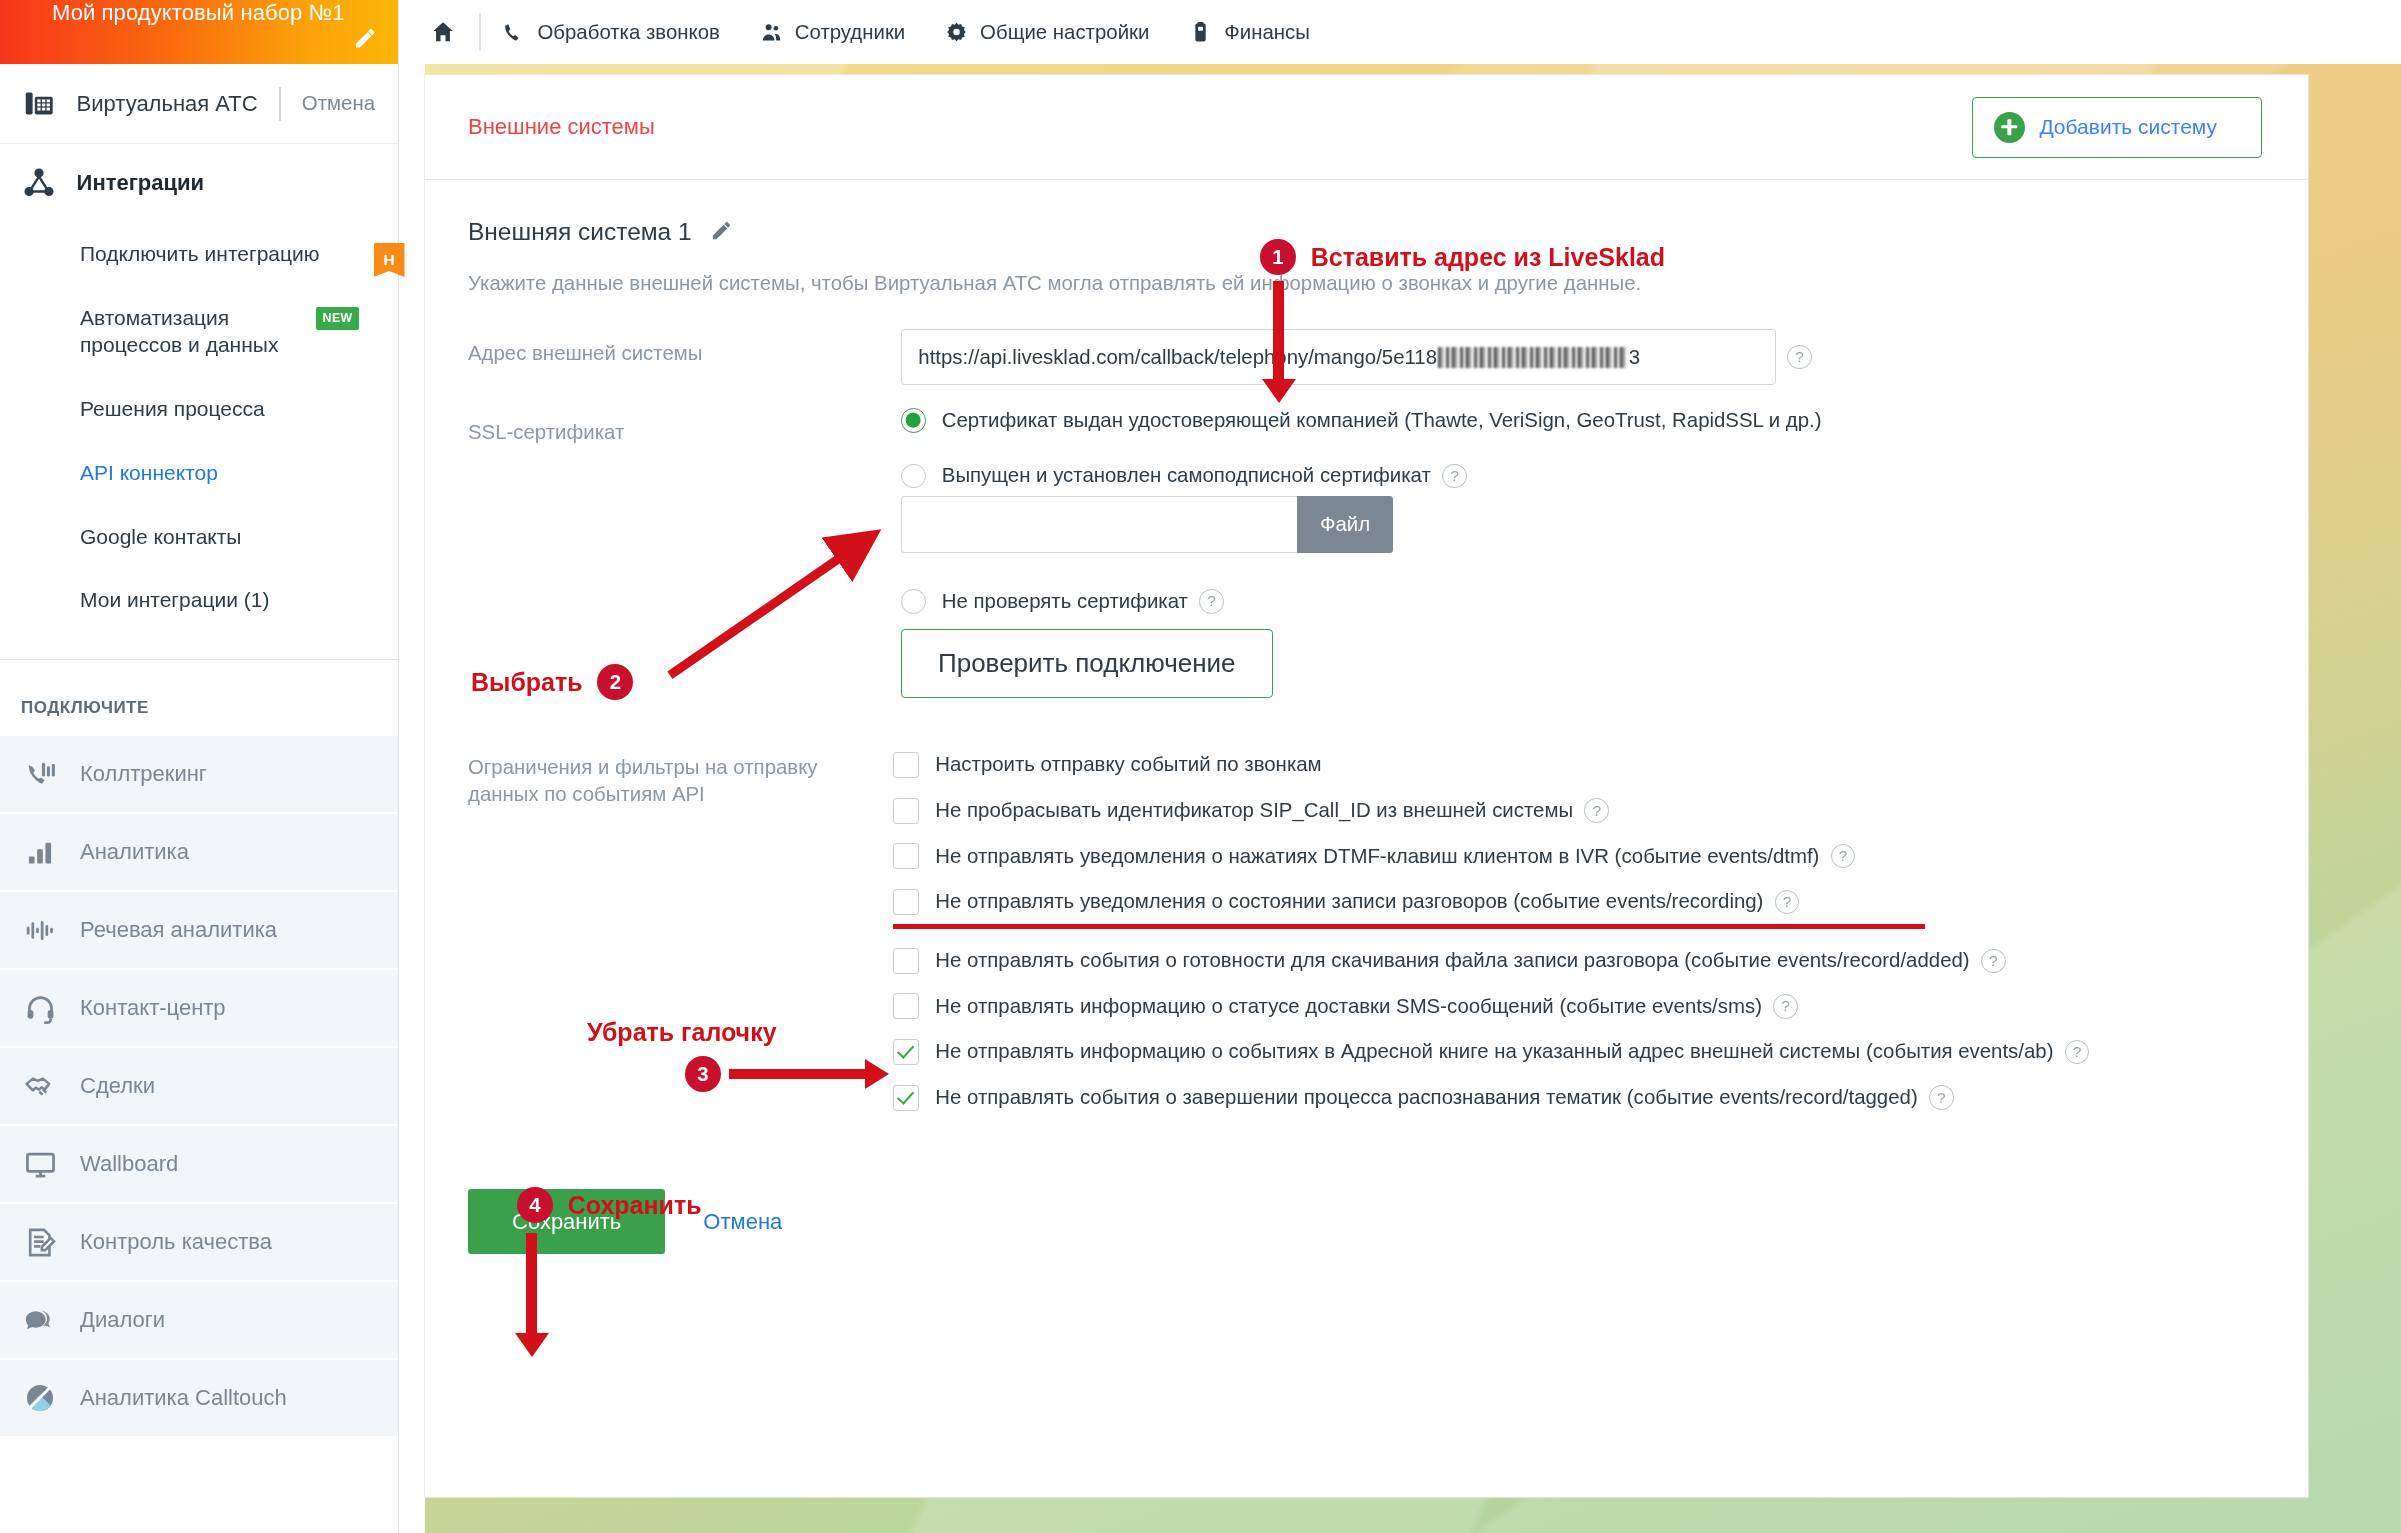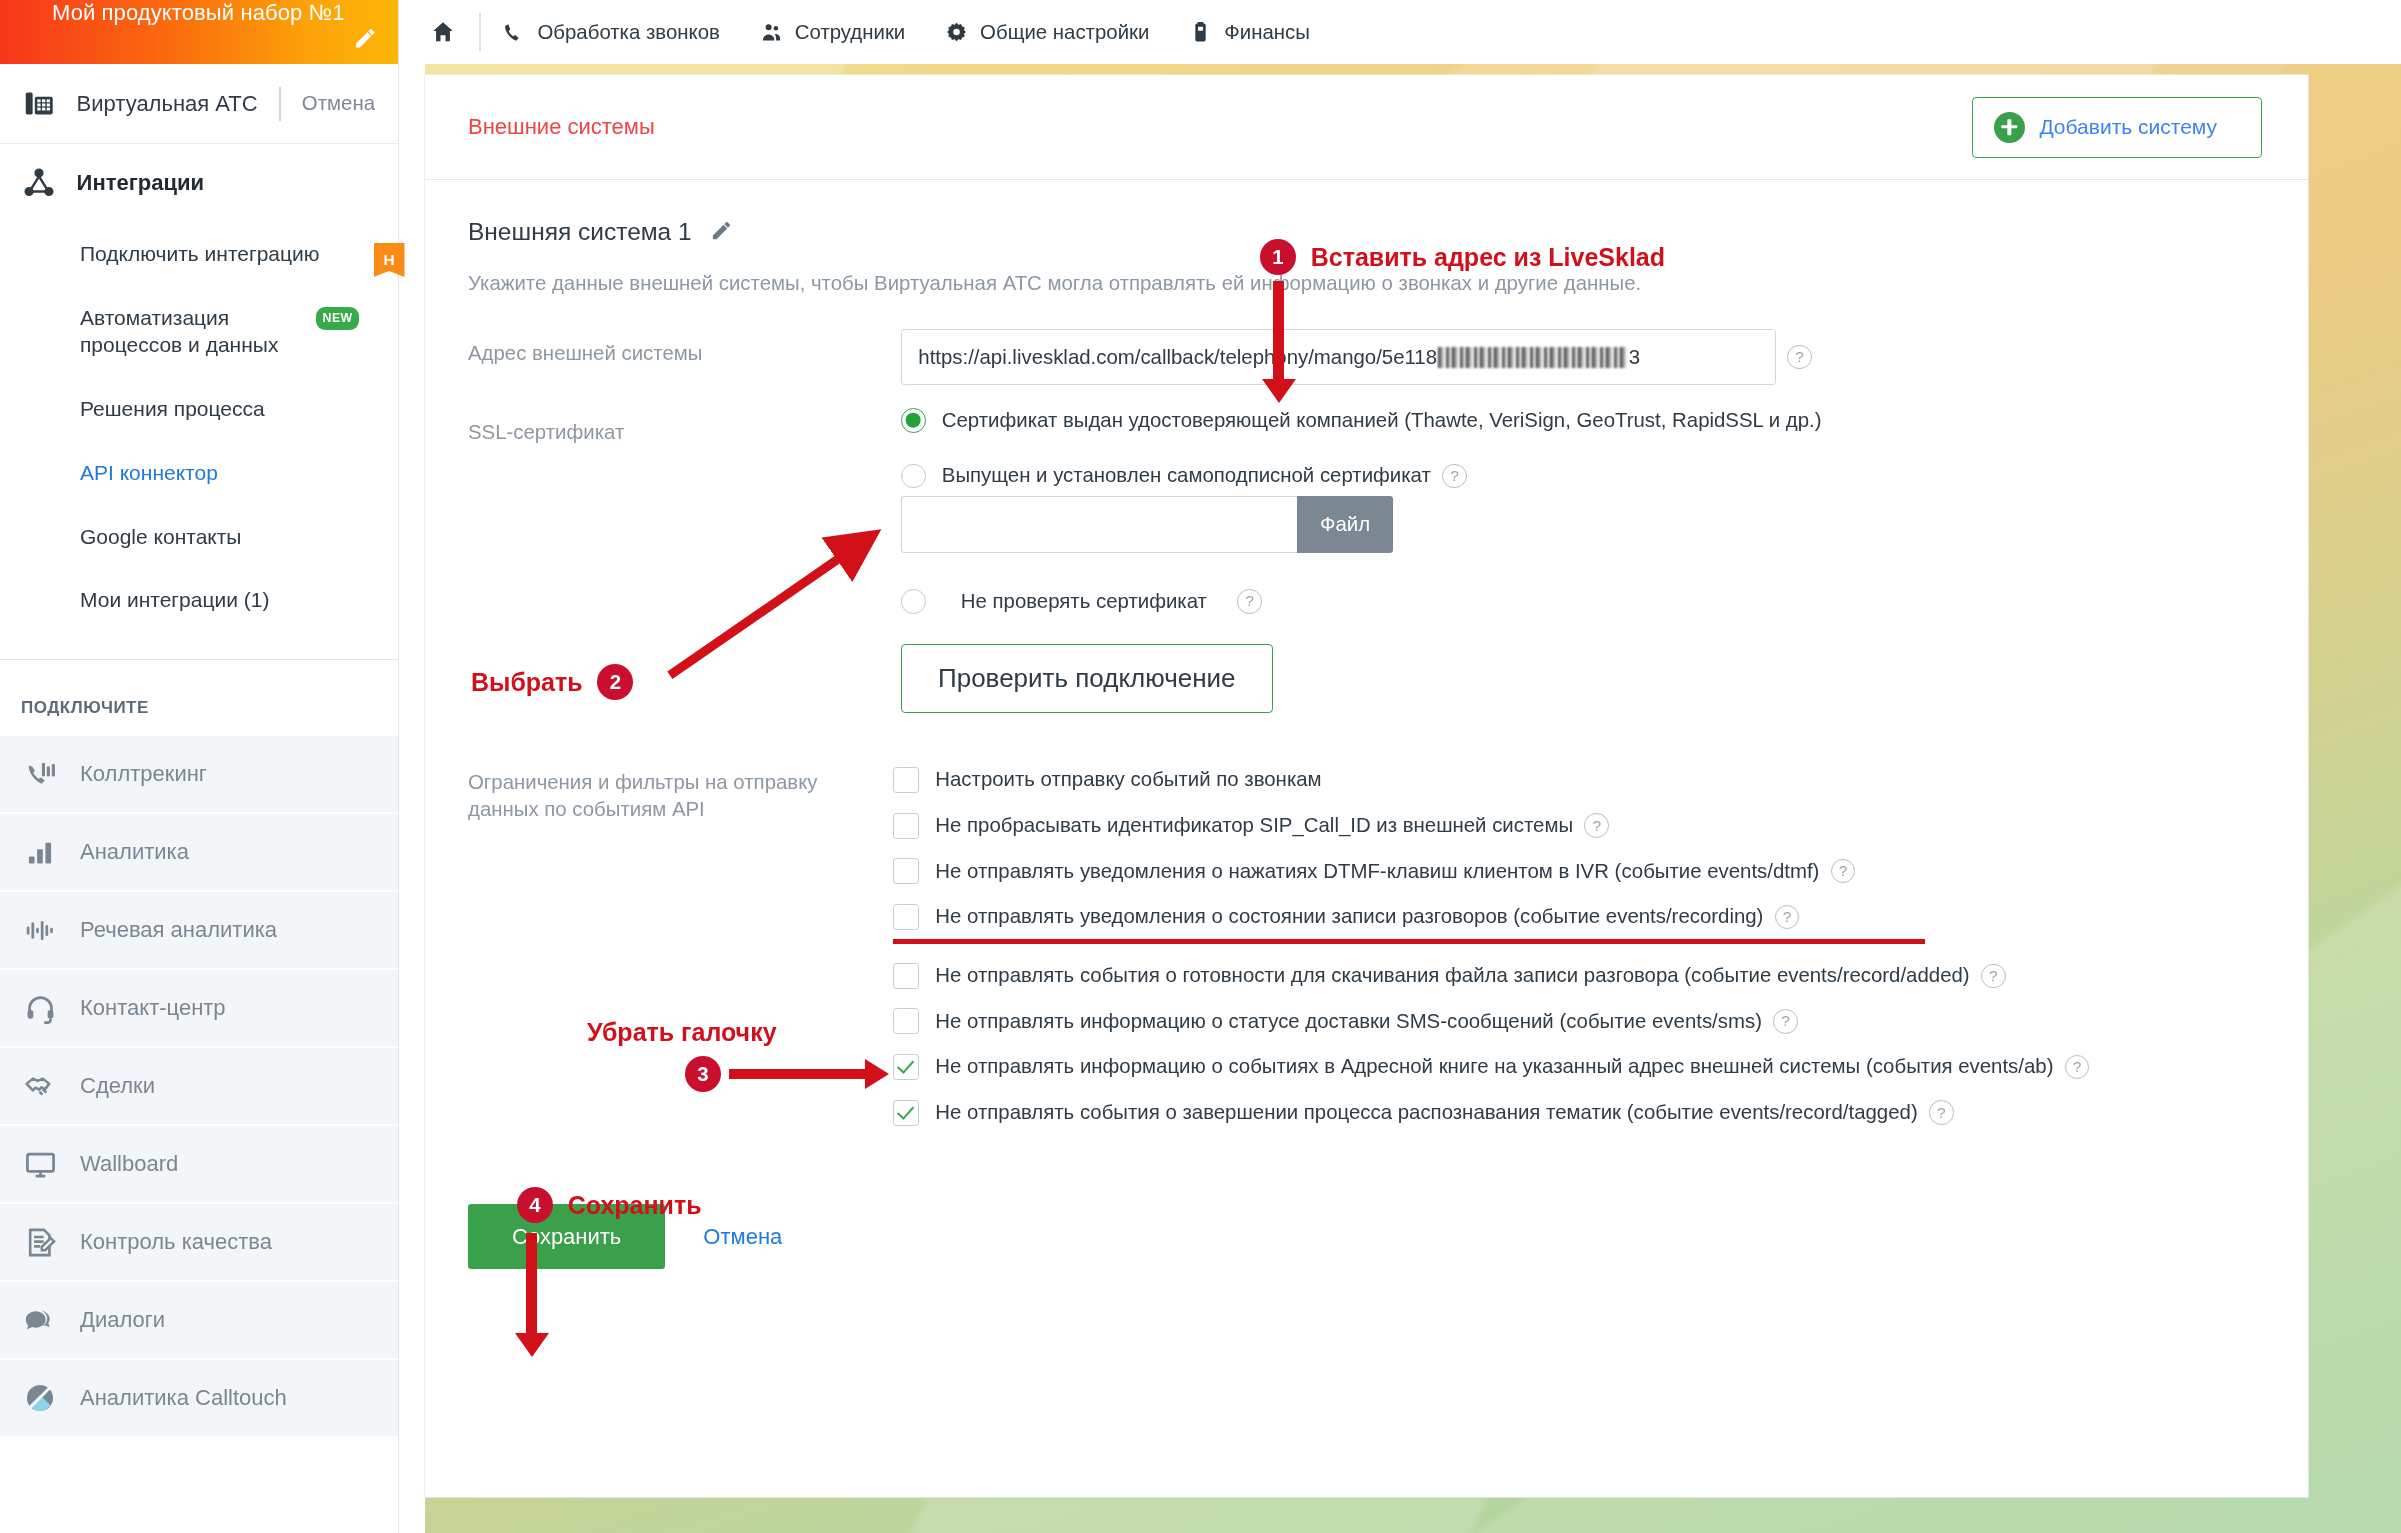--- a/index.html
+++ b/index.html
@@ -133,21 +133,21 @@
   .side-sub .sub-text { flex: 1 1 auto; }
   .side-sub.active .sub-text { color: #1f7ae0; }
 
   .badge-new {
     background: #39aa49;
     color: #fff;
     font-size: 12.3px;
     font-weight: 700;
     letter-spacing: 0.4px;
     padding: 3.3px 6.5px;
-    border-radius: 9px;
+    border-radius: 2px;
     margin-left: 11.4px;
     flex: 0 0 auto;
     align-self: flex-start;
     margin-top: 3.3px;
   }
   .badge-flag {
     position: absolute;
     right: -6.5px; top: 21px;
     width: 31px; height: 34px;
     background: #fa8b16;
@@ -719,21 +719,21 @@
             <span class="radio"></span>
             <span class="radio-lbl">Выпущен и установлен самоподписной сертификат</span>
             <span class="q-ico">?</span>
           </div>
 
           <div class="file-row">
             <div class="file-input"></div>
             <div class="file-btn">Файл</div>
           </div>
 
-          <div class="radio-line" style="margin-bottom:17px;gap:19px;">
+          <div class="radio-line" style="margin-bottom:2px;">
             <span class="radio"></span>
             <span class="radio-lbl">Не проверять сертификат</span>
             <span class="q-ico">?</span>
           </div>
 
           <button class="btn-check">Проверить подключение</button>
         </div>
       </div>
 
       <div class="form-row" style="margin-top:51px;">

